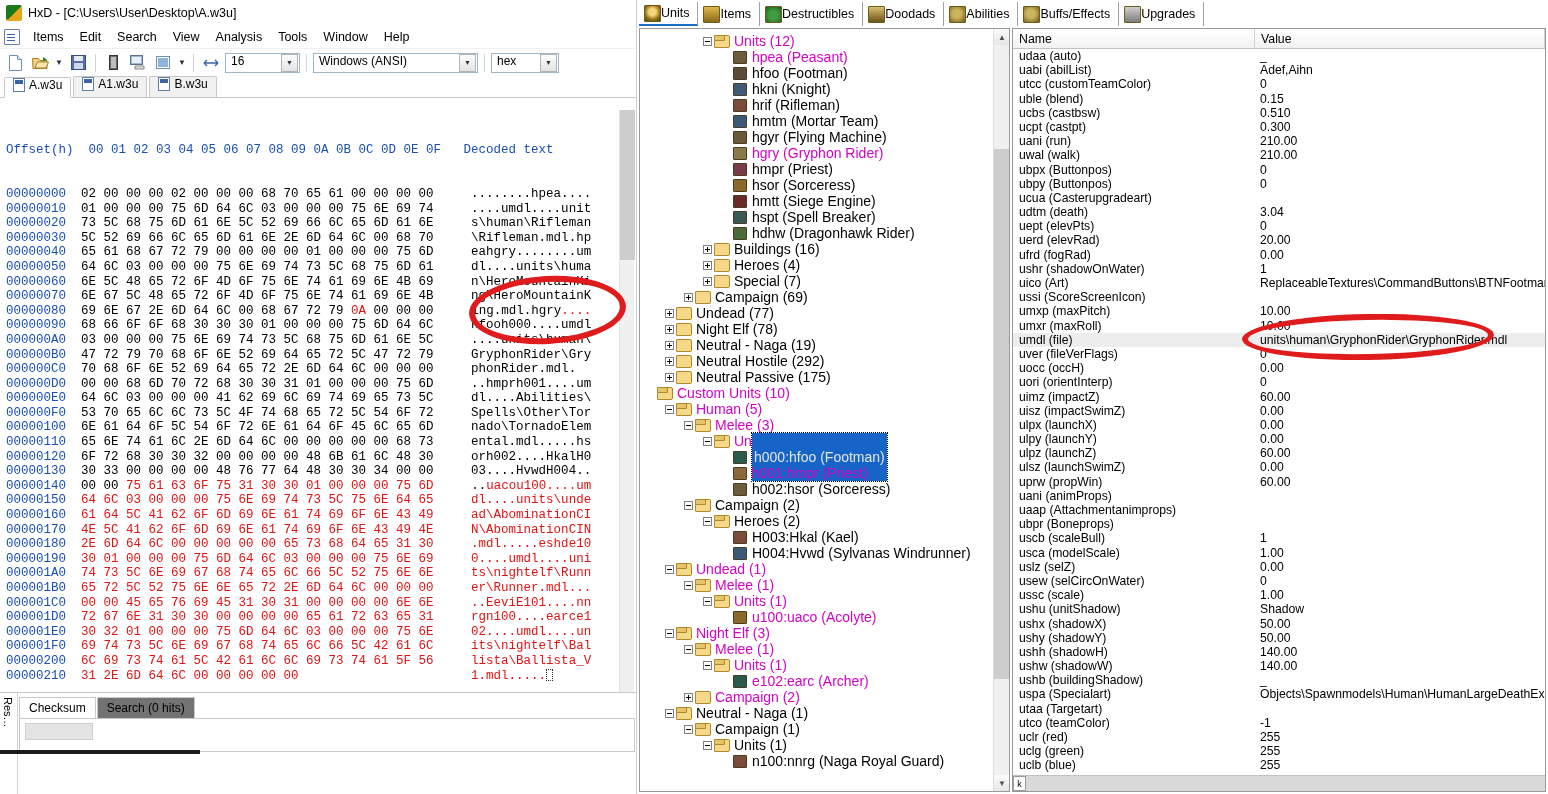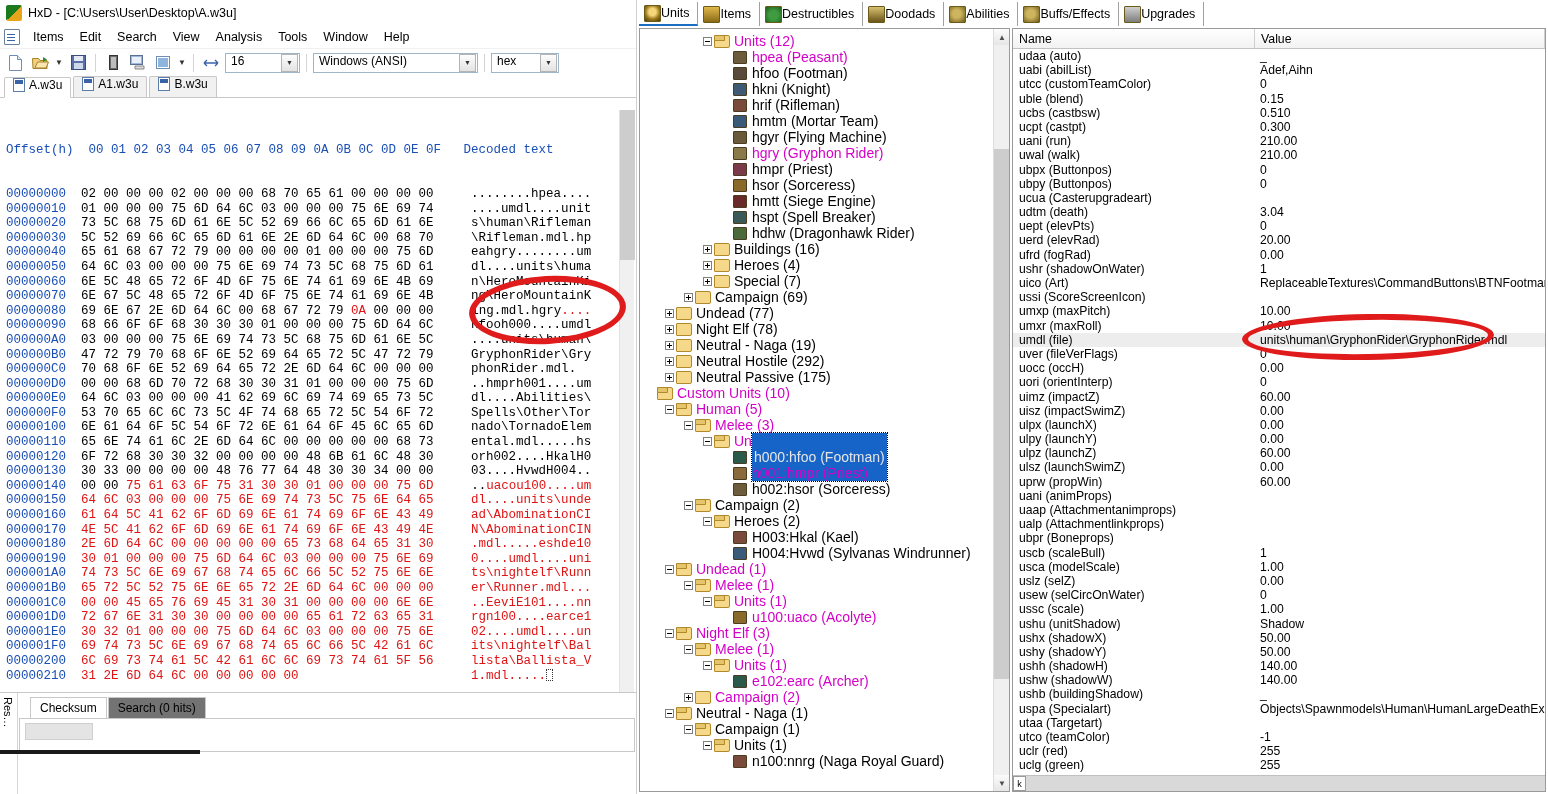--- a/index.html
+++ b/index.html
@@ -103,21 +103,21 @@
     border-top:1px solid #c8c8c8;
   }
   .sidevert{
     position:absolute;left:0;top:0;width:18px;height:102px;border-right:1px solid #d5d5d5;
     background:#fff;
   }
   .sidevert span{
     display:block; transform:rotate(90deg); transform-origin:left top;
     position:absolute; left:14px; top:4px; font-size:11px; white-space:nowrap;
   }
-  .bp-tabs{position:absolute;left:30px;top:4px;display:flex;align-items:flex-end;}
+  .bp-tabs{position:absolute;left:19px;top:4px;display:flex;align-items:flex-end;}
   .bp-tab{height:21px;display:flex;align-items:center;padding:0 9px;font-size:12px;
           border:1px solid #c8c8c8;border-bottom:none;background:#737373;margin-right:1px;}
   .bp-tab.active{background:#fff;}
   .bp-body{position:absolute;left:19px;top:25px;right:2px;height:34px;border:1px solid #c8c8c8;border-top-color:#c8c8c8;background:#fff;}
   .bp-field{position:absolute;left:5px;top:4px;width:68px;height:17px;background:#e4e4e4;border:1px solid #cfcfcf;}
   .blackbar{position:absolute;left:0;bottom:40px;width:200px;height:4px;background:#1a1a1a;}
 
   
   #we{
     position:absolute; left:637px; top:0; width:911px; height:794px;
@@ -803,24 +803,20 @@
           </div>
           <div class="prow">
             <div class="pname">uani (animProps)</div>
             <div class="pval"></div>
           </div>
           <div class="prow">
             <div class="pname">uaap (Attachmentanimprops)</div>
             <div class="pval"></div>
           </div>
           <div class="prow">
-            <div class="pname">ualp (Attachmentlinkprops)</div>
-            <div class="pval"></div>
-          </div>
-          <div class="prow">
             <div class="pname">ubpr (Boneprops)</div>
             <div class="pval"></div>
           </div>
           <div class="prow">
             <div class="pname">uscb (scaleBull)</div>
             <div class="pval">1</div>
           </div>
           <div class="prow">
             <div class="pname">usca (modelScale)</div>
             <div class="pval">1.00</div>

